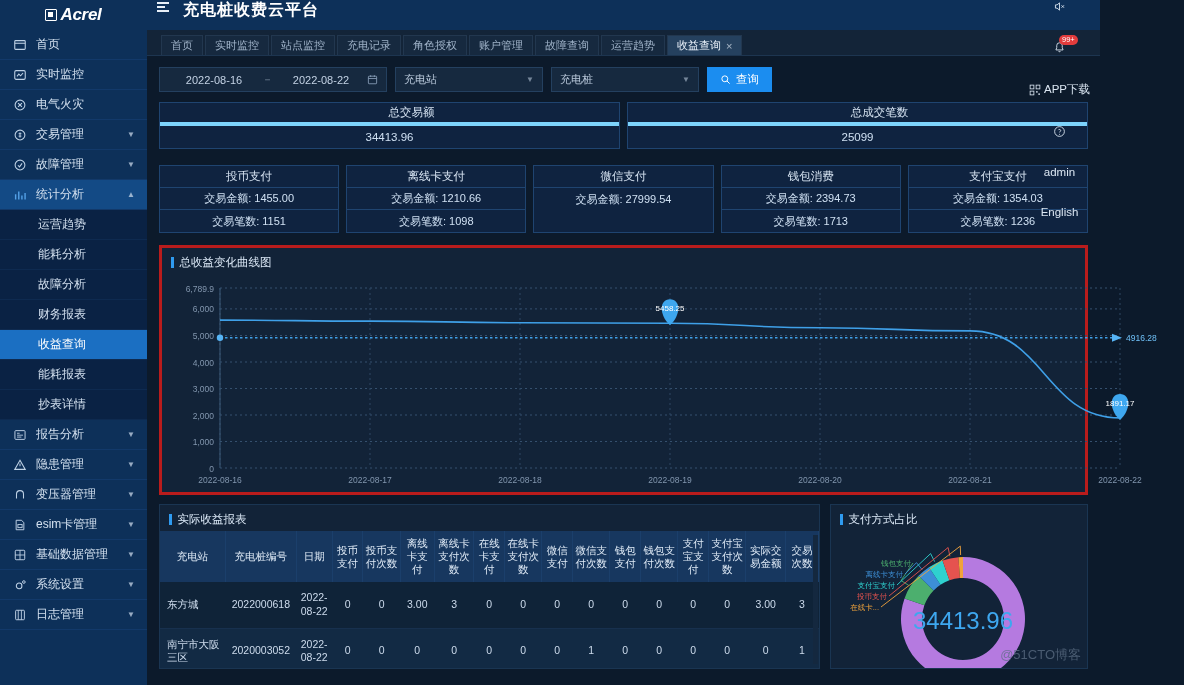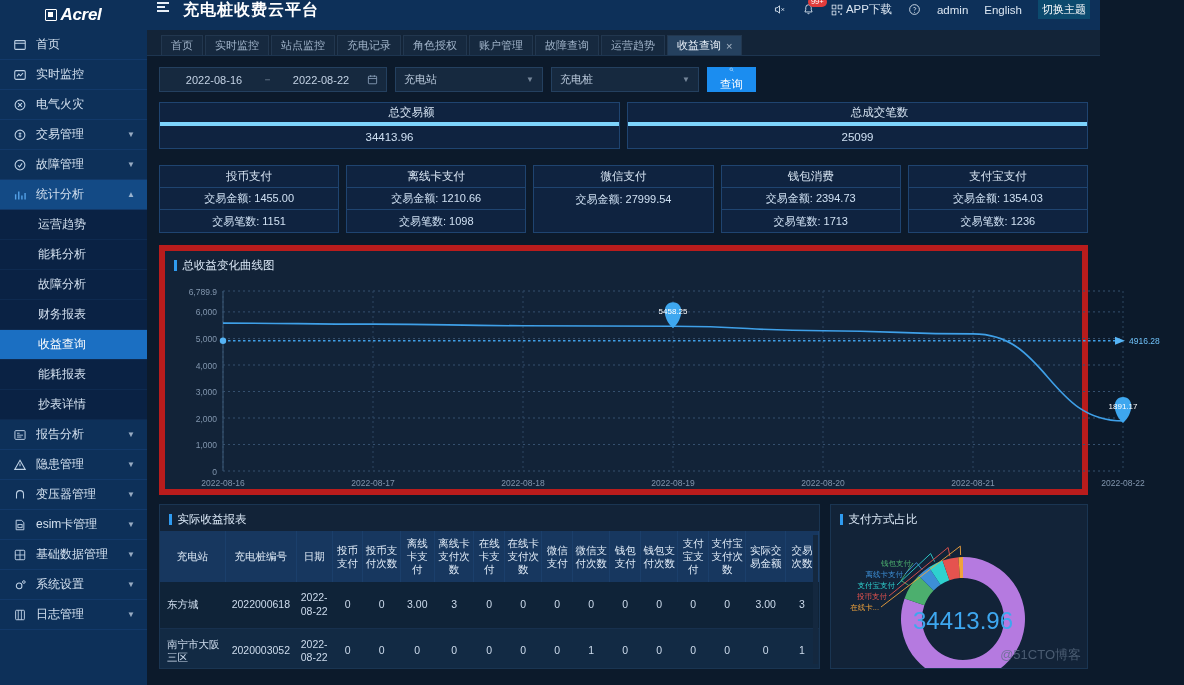--- a/index.html
+++ b/index.html
@@ -32,21 +32,21 @@
   .mitem.sub.active { background:#1b6fc2; color:#fff; }
   .mitem.group-open { background:#134a85; }
 
   
   .main { flex:1; display:flex; flex-direction:column; background:#0c1a2b; min-width:0; }
   .topbar { height:30px; background:#0d3059; display:flex; align-items:flex-start; padding:0 10px 0 10px; }
   .hamb { width:14px; height:14px; display:flex; flex-direction:column; justify-content:center; gap:2.5px; margin-right:12px; cursor:pointer;}
   .hamb i { display:block; height:1.6px; background:#e7eff8; }
   .hamb i:nth-child(1){width:12px;} .hamb i:nth-child(2){width:8px;} .hamb i:nth-child(3){width:12px;}
   .apptitle { font-size:16px; font-weight:bold; color:#fff; letter-spacing:1px; }
-  .topright { margin-left:auto; display:flex; align-items:center; gap:16px; font-size:11.5px; color:#dbe6f2;}
+  .topright { margin-left:auto; display:flex; align-items:center; gap:28px; font-size:11.5px; color:#dbe6f2;flex-direction:column;}
   .topright .it { display:flex; align-items:center; gap:3px; cursor:pointer; position:relative; }
   .badge {
     position:absolute; top:-6px; left:6px; background:#e23c3c; color:#fff;
     font-size:7.5px; line-height:10px; padding:0 3px; border-radius:6px; white-space:nowrap;
   }
   .theme-btn { background:#0c4a6e; color:#fff; padding:2px 4px; font-size:11px; cursor:pointer;}
 
   
   .tabbar { height:26px; background:#132438; display:flex; align-items:flex-end; padding-left:14px; gap:2px;
             border-bottom:1px solid #1d3550;}
@@ -59,36 +59,36 @@
   .filterbar { height:33px; display:flex; align-items:center; gap:8px; padding:0 12px; margin-top:7px;}
   .ctl { background:#16293f; border:1px solid #24405f; height:25px; display:flex; align-items:center;
          font-size:11px; color:#c3d2e4; padding:0 8px; }
   .daterange { width:228px; justify-content:space-between; }
   .daterange .seg { flex:1; text-align:center; }
   .daterange .dash { opacity:.55; padding:0 2px;}
   .sel { width:148px; justify-content:space-between; }
   .sel .cv{opacity:.95;}
   .caret { font-size:8px; opacity:.55; }
   .btn-search { background:#1b8df0; border:none; color:#fff; height:25px; padding:0 13px; display:flex;
-                align-items:center; gap:5px; font-size:11.5px; cursor:pointer;flex-direction:column;}
+                align-items:center; gap:5px; font-size:11.5px; cursor:pointer;}
   .cards-wrap { margin:6px 12px 0 12px; }
   .row2 { display:flex; gap:7px; }
   .bigcard { flex:1; border:1px solid #1f4470; background:#0f2340; }
   .bigcard .hd { height:23px; display:flex; align-items:center; justify-content:center; font-size:11.5px; color:#d8e5f3;
                  border-bottom:4px solid #7dd3fc;padding-left:44px;}
   .bigcard .bd { height:22px; display:flex; align-items:center; justify-content:center; font-size:11.5px; color:#cfe0f2;}
 
   .row5 { display:flex; gap:7px; margin-top:16px; }
   .smcard { flex:1; border:1px solid #1f4470; background:#0f2340; }
   .smcard .hd { height:22px; display:flex; align-items:center; justify-content:center; font-size:11.5px; color:#d8e5f3; border-bottom:1px solid #1f4470;}
   .smcard .bd { height:22px; display:flex; align-items:center; justify-content:center; font-size:11px; color:#cfe0f2; border-bottom:1px solid #1f4470;}
   .smcard .bd:last-child{border-bottom:none;}
 
   
-  .chartpanel { margin:12px 12px 0 12px; background:#122338; border:6px solid #b91c1c; position:relative; height:250px;}
+  .chartpanel { margin:12px 12px 0 12px; background:#122338; border:3px solid #b91c1c; position:relative; height:250px;}
   .ptitle { display:flex; align-items:center; gap:6px; padding:7px 0 0 9px; font-size:11.5px; color:#dbe8f6; }
   .ptitle::before { content:""; width:2.5px; height:11px; background:#2f9bf0; display:block; }
   .chart-area { position:absolute; left:0; top:26px; right:0; bottom:0; }
   svg { display:block; }
 
   
   .bottom { display:flex; gap:10px; margin:9px 12px 0 12px; height:165px; }
   .tablepanel { flex:1; background:#122338; border:1px solid #1a3552; min-width:0; position:relative; overflow:hidden;}
   .tablescroll { overflow:hidden; margin-top:4px; }
   table { border-collapse:collapse; width:100%; table-layout:fixed; }

